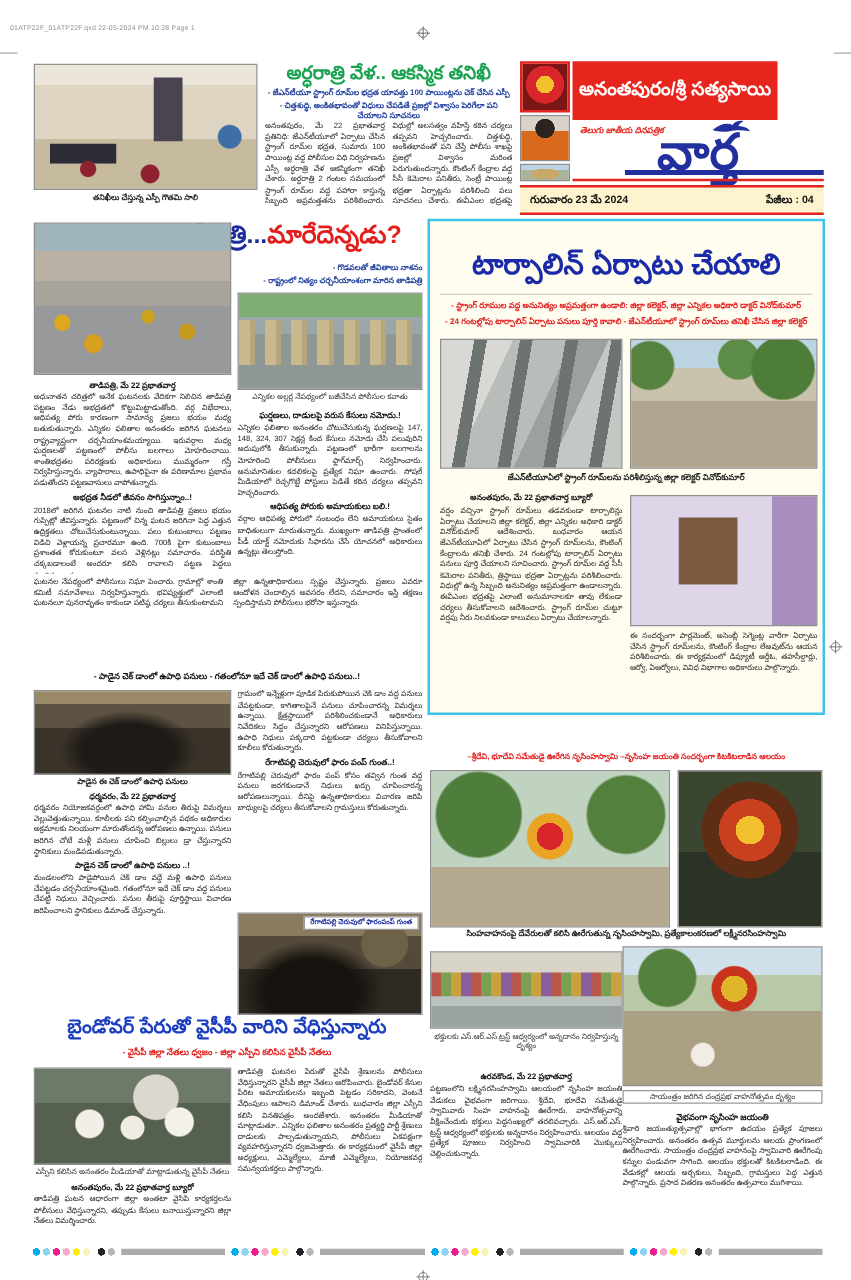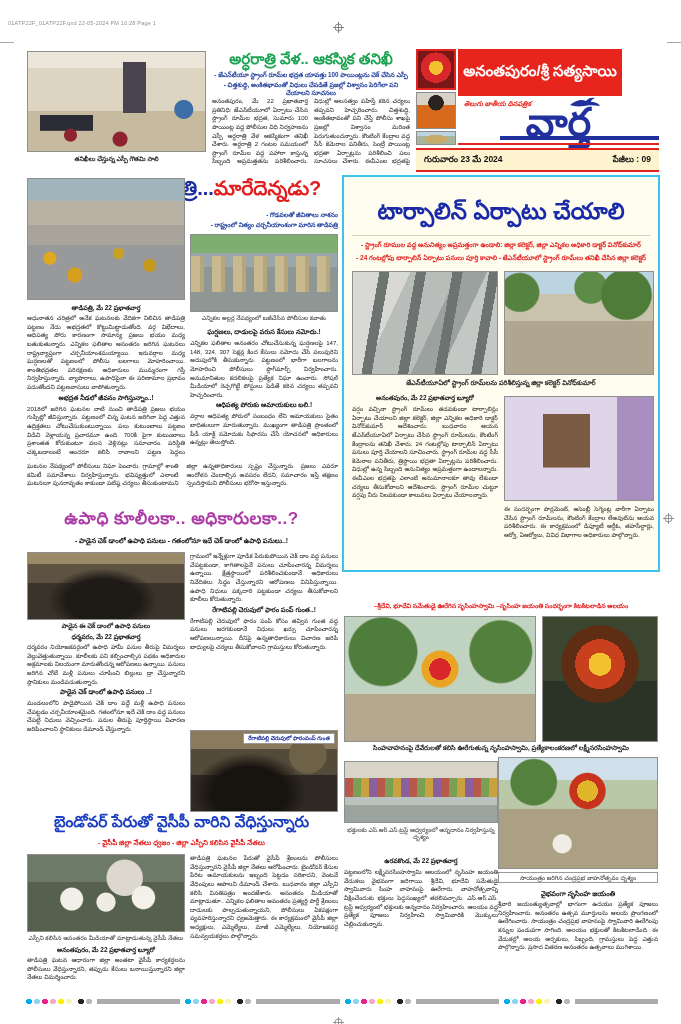--- a/index.html
+++ b/index.html
@@ -162,21 +162,21 @@
   <div class="abs" style="left:568px;top:82px;">
     <svg width="34" height="12" viewBox="0 0 34 12">
         <path d="M2 9 C8 4 14 3 18 5 C20 2 24 1 27 2 C24 3 23 5 23 6 C28 6 31 8 32 10 C26 9 20 9 16 10 C10 11 5 10 2 9 Z" fill="#22309e"></path>
       </svg>
   </div>
   <div class="abs m-logo" style="left:458px;top:90px;width:201px;">వార్త</div>
   <div class="abs m-bar-blue" style="left:500px;top:124px;width:159px;height:4px;"></div>
   <div class="abs m-bar-red" style="left:458px;top:131px;width:201px;height:2px;"></div>
   <div class="abs m-datebar" style="left:416px;top:136px;width:243px;height:24px;">
     <span>గురువారం 23 మే 2024</span>
-    <span>పేజీలు : 09</span>
+    <span>పేజీలు : 04</span>
   </div>
 
   <div class="abs h-tadi" style="left:115px;top:166px;width:222px;">
     <span class="b">తాడిపత్రి...</span><span class="r">మారేదెన్నడు?</span>
   </div>
   <div class="abs sub-right" style="left:150px;top:199px;width:188px;">- గొడవలతో జీవితాలు నాశనం</div>
   <div class="abs sub-right" style="left:150px;top:209px;width:188px;">- రాష్ట్రంలో నిత్యం చర్చనీయాంశంగా మారిన తాడిపత్రి</div>
   <div class="ph ph-street" style="left:27px;top:166px;width:158px;height:122px;"></div>
   <div class="abs dateline" style="left:27px;top:292px;width:158px;">తాడిపత్రి, మే 22 ప్రభాతవార్త</div>
   <div class="abs" style="left:27px;top:302px;width:158px;height:145px;overflow:hidden;">
@@ -187,21 +187,20 @@
   <div class="ph ph-police" style="left:190px;top:222px;width:148px;height:78px;"></div>
   <div class="abs capi" style="left:190px;top:302px;width:148px;">ఎన్నికల అల్లర్ల నేపథ్యంలో బజీచేసిన పోలీసుల కవాతు</div>
   <div class="abs" style="left:190px;top:314px;width:148px;height:133px;overflow:hidden;">
     <div class="subhead">ఘర్షణలు, దాడులపై వరుస కేసులు నమోదు.!</div>
     <div class="body-txt">ఎన్నికల ఫలితాల అనంతరం చోటుచేసుకున్న ఘర్షణలపై 147, 148, 324, 307 సెక్షన్ల కింద కేసులు నమోదు చేసి పలువురిని అదుపులోకి తీసుకున్నారు. పట్టణంలో భారీగా బలగాలను మోహరించి పోలీసులు ఫ్లాగ్‌మార్చ్ నిర్వహించారు. అనుమానితుల కదలికలపై ప్రత్యేక నిఘా ఉంచారు. సోషల్ మీడియాలో రెచ్చగొట్టే పోస్టులు పెడితే కఠిన చర్యలు తప్పవని హెచ్చరించారు.</div>
     <div class="subhead">ఆధిపత్య పోరుకు అమాయకులు బలి.!</div>
     <div class="body-txt">వర్గాల ఆధిపత్య పోరులో సంబంధం లేని అమాయకులు సైతం బాధితులుగా మారుతున్నారు. ముఖ్యంగా తాడిపత్రి ప్రాంతంలో పీడీ యాక్ట్ నమోదుకు సిఫారసు చేసే యోచనలో అధికారులు ఉన్నట్లు తెలుస్తోంది.</div>
   </div>
   <div class="abs body-txt" style="left:27px;top:450px;width:311px;height:44px;column-count:2;column-gap:8px;">ఘటనల నేపథ్యంలో పోలీసులు నిఘా పెంచారు. గ్రామాల్లో శాంతి కమిటీ సమావేశాలు నిర్వహిస్తున్నారు. భవిష్యత్తులో ఎలాంటి ఘటనలూ పునరావృతం కాకుండా పటిష్ఠ చర్యలు తీసుకుంటామని జిల్లా ఉన్నతాధికారులు స్పష్టం చేస్తున్నారు. ప్రజలు ఎవరూ ఆందోళన చెందాల్సిన అవసరం లేదని, సమాచారం ఇస్తే తక్షణం స్పందిస్తామని పోలీసులు భరోసా ఇస్తున్నారు.</div>
 
-  <div class="abs h-purple" style="left:25px;top:497px;width:313px;">ఉపాధి కూలీలకా.. అధికారులకా..?</div>
   <div class="abs sub-black" style="left:25px;top:525px;width:313px;">- పాడైన చెక్ డాంలో ఉపాధి పనులు - గతంలోనూ ఇదే చెక్ డాంలో ఉపాధి పనులు..!</div>
   <div class="ph ph-burnt" style="left:27px;top:540px;width:158px;height:68px;"></div>
   <div class="abs cap" style="left:27px;top:610px;width:158px;">పాడైన ఈ చెక్ డాంలో ఉపాధి పనులు</div>
   <div class="abs dateline" style="left:27px;top:621px;width:158px;">ధర్మవరం, మే 22 ప్రభాతవార్త</div>
   <div class="abs" style="left:27px;top:631px;width:158px;height:168px;overflow:hidden;">
     <div class="body-txt">ధర్మవరం నియోజకవర్గంలో ఉపాధి హామీ పనుల తీరుపై విమర్శలు వెల్లువెత్తుతున్నాయి. కూలీలకు పని కల్పించాల్సిన పథకం అధికారుల అక్రమాలకు నిలయంగా మారుతోందన్న ఆరోపణలు ఉన్నాయి. పనులు జరిగిన చోటే మళ్లీ పనులు చూపించి బిల్లులు డ్రా చేస్తున్నారని స్థానికులు మండిపడుతున్నారు.</div>
     <div class="subhead">పాడైన చెక్ డాంలో ఉపాధి పనులు ..!</div>
     <div class="body-txt">మండలంలోని పాడైపోయిన చెక్ డాం వద్దే మళ్లీ ఉపాధి పనులు చేపట్టడం చర్చనీయాంశమైంది. గతంలోనూ ఇదే చెక్ డాం వద్ద పనులు చేపట్టి నిధులు వెచ్చించారు. పనుల తీరుపై పూర్తిస్థాయి విచారణ జరిపించాలని స్థానికులు డిమాండ్ చేస్తున్నారు.</div>
   </div>
   <div class="abs" style="left:190px;top:540px;width:148px;height:176px;overflow:hidden;">

